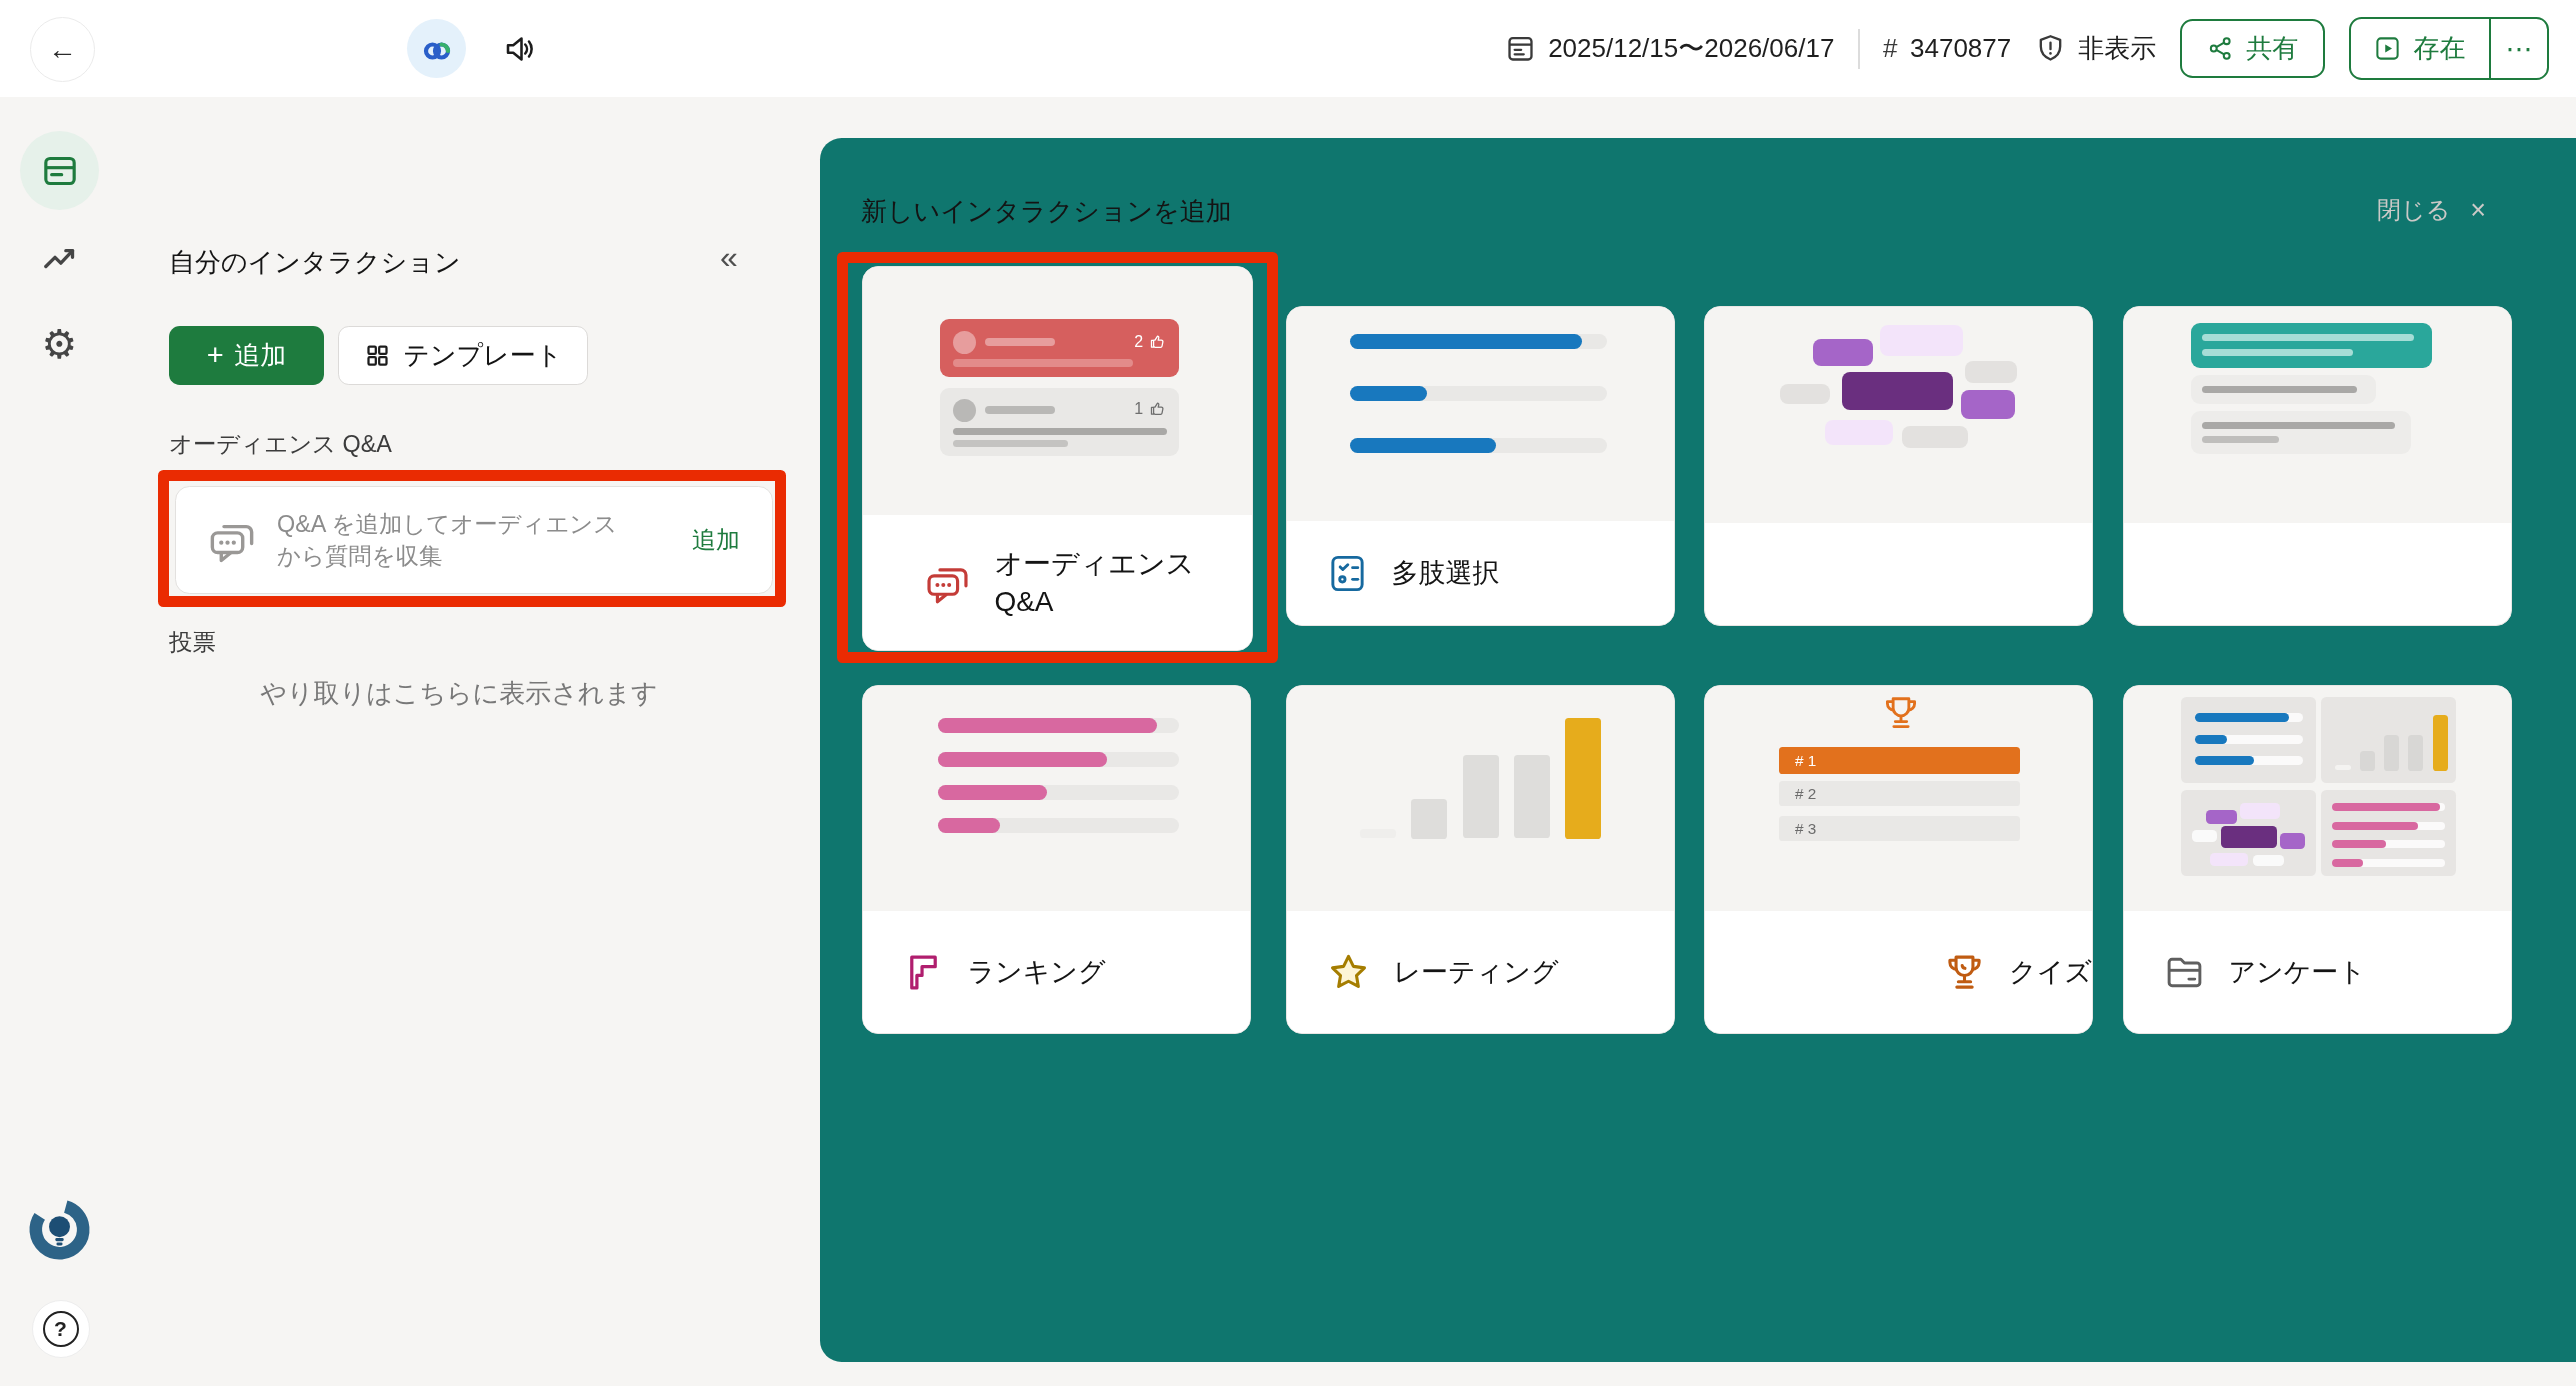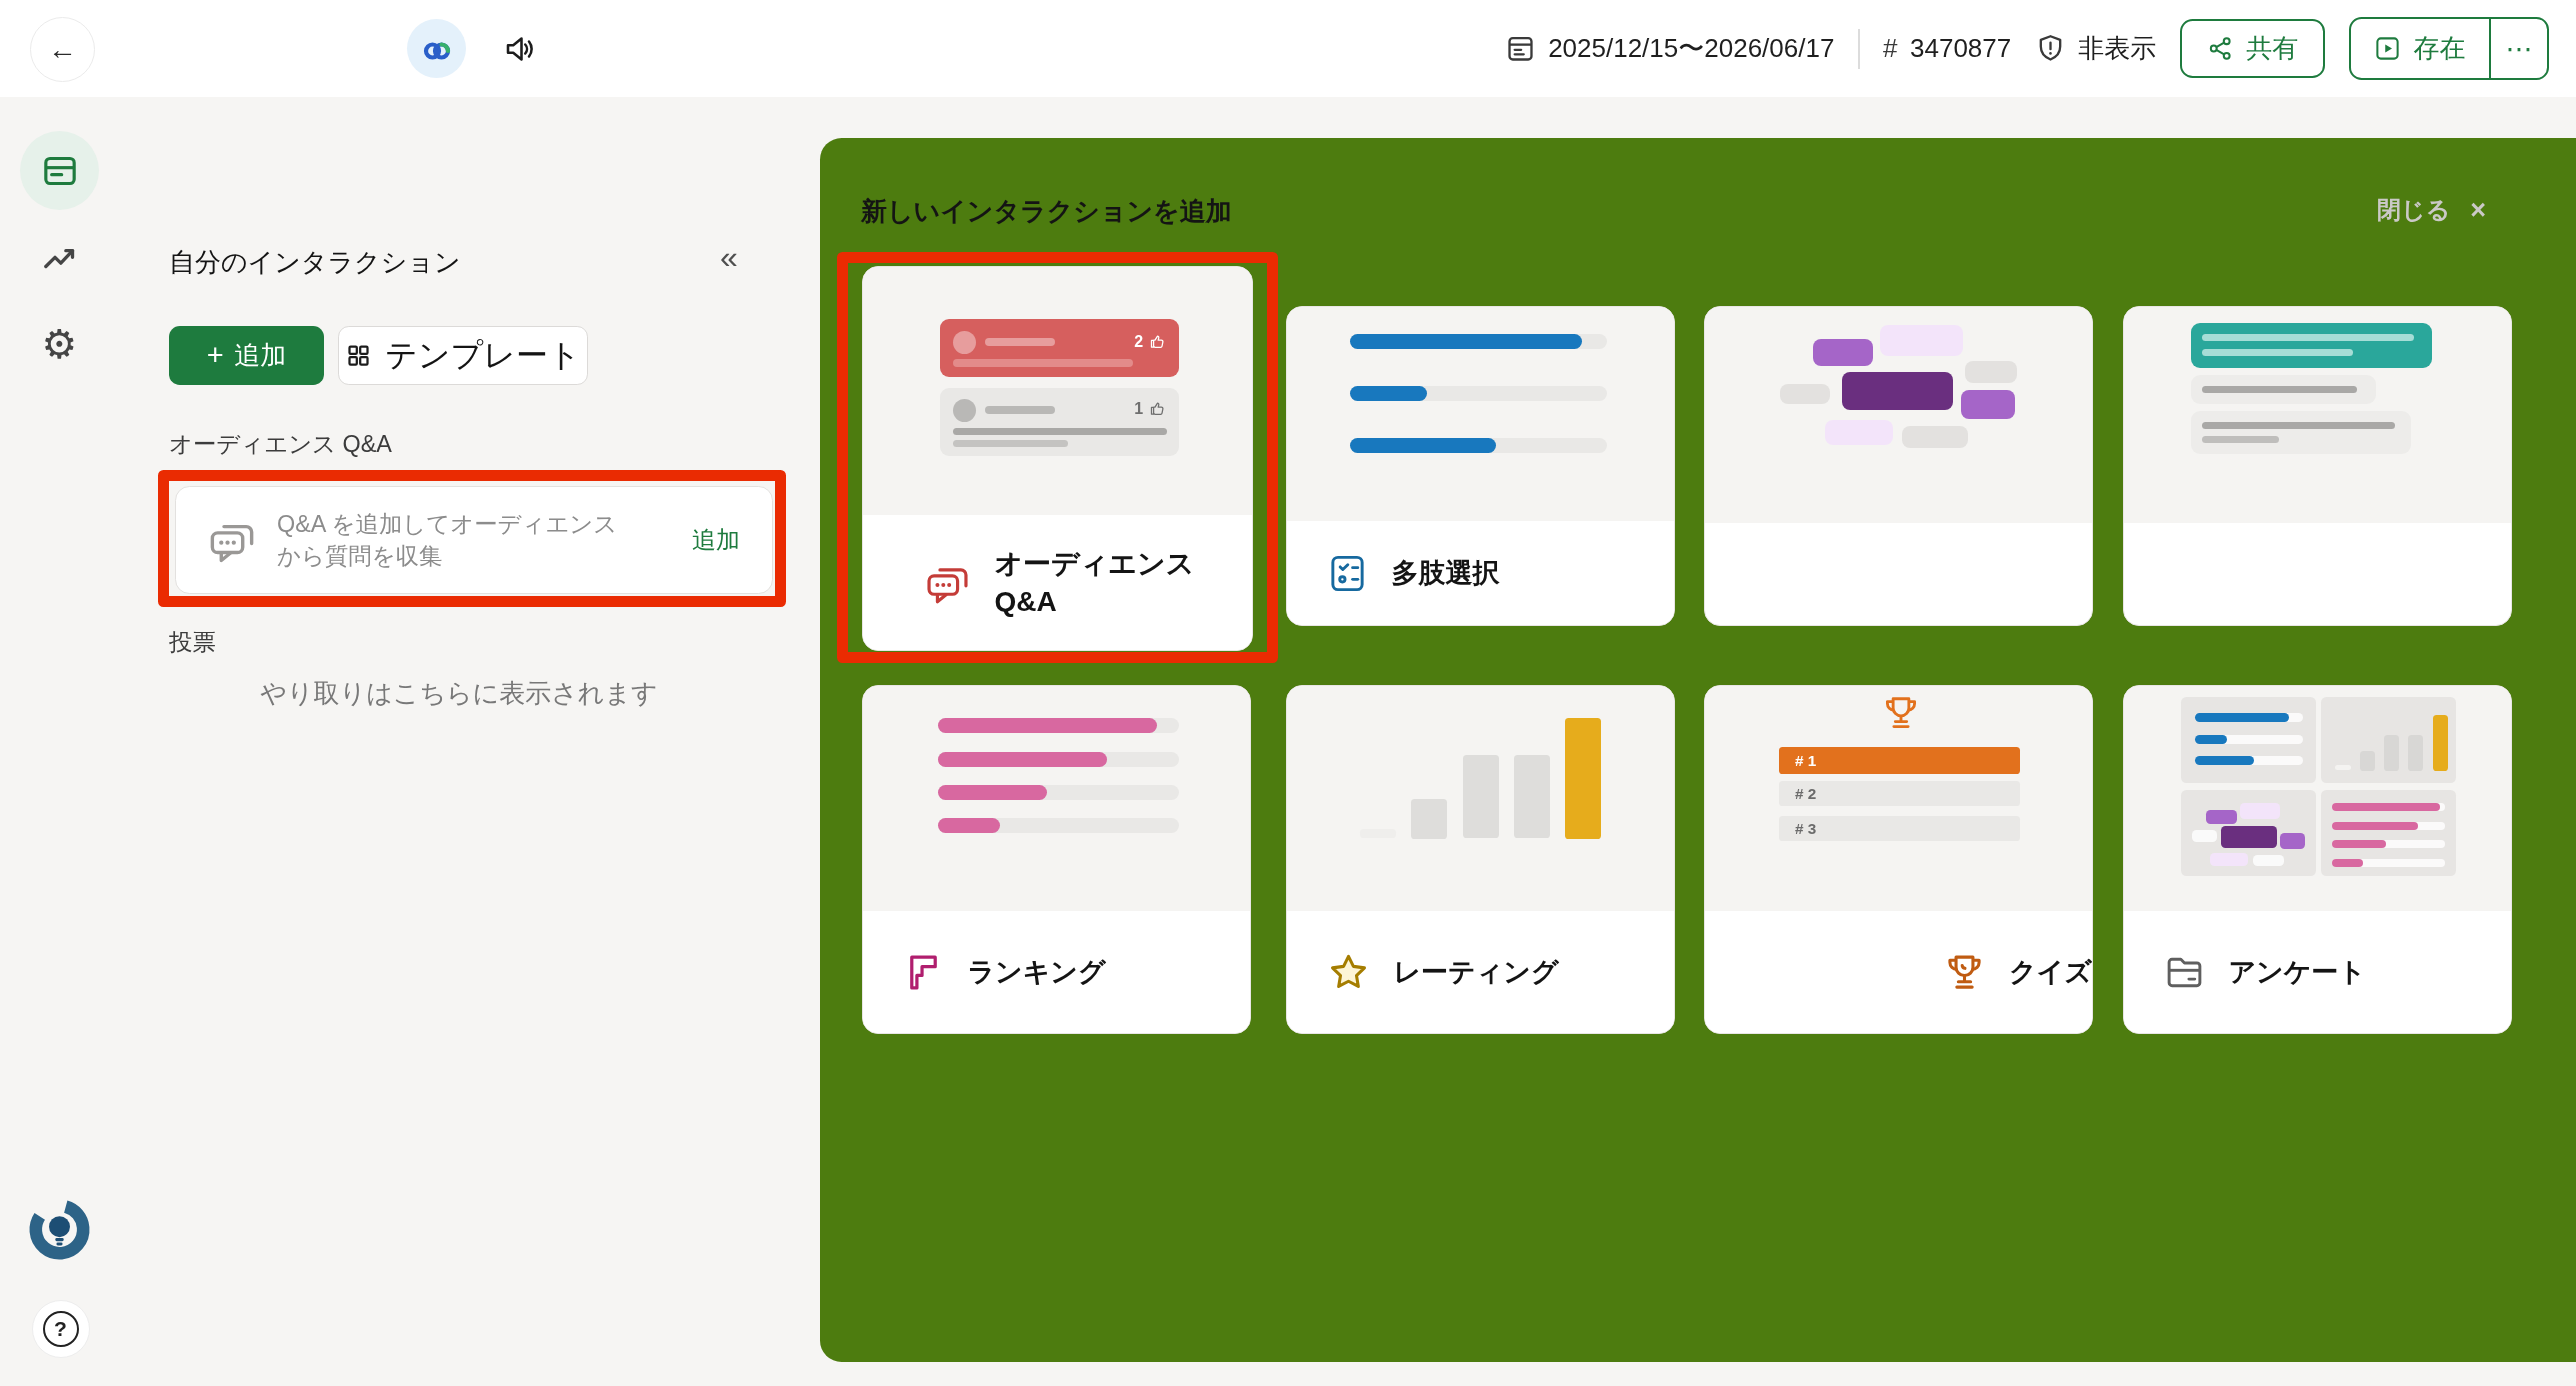--- a/index.html
+++ b/index.html
@@ -42,35 +42,35 @@
   .help-q{width:32px;height:32px;border:2.3px solid #222;border-radius:50%;display:flex;align-items:center;
     justify-content:center;font-size:21px;font-weight:700;color:#222;}
 
   
   .sb-title{position:absolute;left:169px;top:148px;font-size:26px;color:#141414;}
   .sb-collapse{position:absolute;left:720px;top:142px;font-size:32px;color:#4f4f4f;cursor:pointer;}
   .btn-add{position:absolute;left:169px;top:229px;width:155px;height:59px;border:none;border-radius:10.8px;
     background:#1E7B3E;color:#fff;font-size:26px;display:flex;align-items:center;justify-content:center;
     gap:10.8px;cursor:pointer;}
   .btn-template{position:absolute;left:338px;top:229px;width:250px;height:59px;border:1.8px solid #dcdad8;
-    border-radius:10.8px;background:#fff;color:#141414;font-size:32px;display:flex;align-items:center;
+    border-radius:10.8px;background:#fff;color:#141414;font-size:26px;display:flex;align-items:center;
     justify-content:center;gap:12.6px;cursor:pointer;}
   .tpl-icon{width:27px;height:27px;color:#1c1c1c;}
   .sb-section{position:absolute;font-size:23.4px;color:#3c3c3c;}
   .annotation{position:absolute;border:11.7px solid #EA2B02;border-radius:5.4px;pointer-events:none;}
   .qa-card{position:absolute;left:175px;top:389px;width:596px;height:106px;background:#fff;
     border:1.8px solid #e3e1df;border-radius:14.4px;display:flex;align-items:center;cursor:pointer;}
   .qa-card-icon{width:50px;height:50px;color:#9a9896;margin:0 20px 0 31px;flex:0 0 auto;}
   .qa-card-text{width:360px;font-size:23.4px;line-height:32px;color:#8c8c8c;}
   .qa-card-action{margin-left:auto;margin-right:32px;font-size:24px;color:#1E7B3E;cursor:pointer;}
   .sb-hint{position:absolute;left:126px;top:579px;width:666px;text-align:center;font-size:26px;color:#787878;}
 
   
-  .content{position:absolute;left:820px;top:41px;right:0;bottom:24px;background:#4d7c0f;
-    border-radius:21.6px 0 0 21.6px;font-weight:bold;}
+  .content{position:absolute;left:820px;top:41px;right:0;bottom:24px;background:#0f766e;
+    border-radius:21.6px 0 0 21.6px;}
   .content-title{position:absolute;left:41px;top:56px;font-size:26px;color:#141414;}
   .close-btn{position:absolute;right:90px;top:56px;display:flex;align-items:center;gap:20px;
     font-size:24px;color:#cbc9c7;cursor:default;}
   .close-x{font-size:27px;}
 
   .card{position:absolute;width:389px;background:#fff;border:1.8px solid #e8e6e4;border-radius:16px;
     overflow:hidden;cursor:pointer;box-sizing:border-box;}
   .illus{position:relative;background:#f5f4f2;}
   .clabel{position:absolute;left:0;right:0;bottom:0;display:flex;align-items:center;padding:0 0 0 40px;gap:23.4px;background:#fff;}
   .cicon{flex:0 0 auto;display:flex;}

